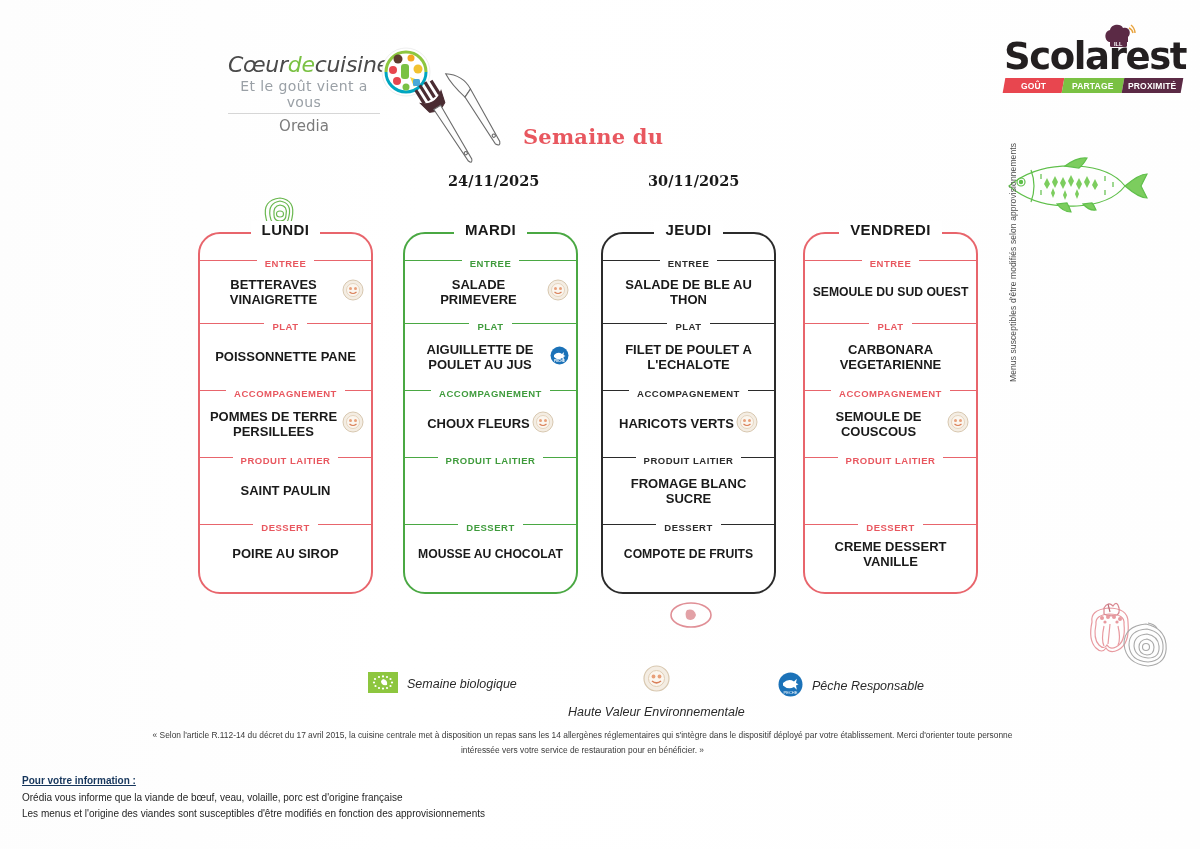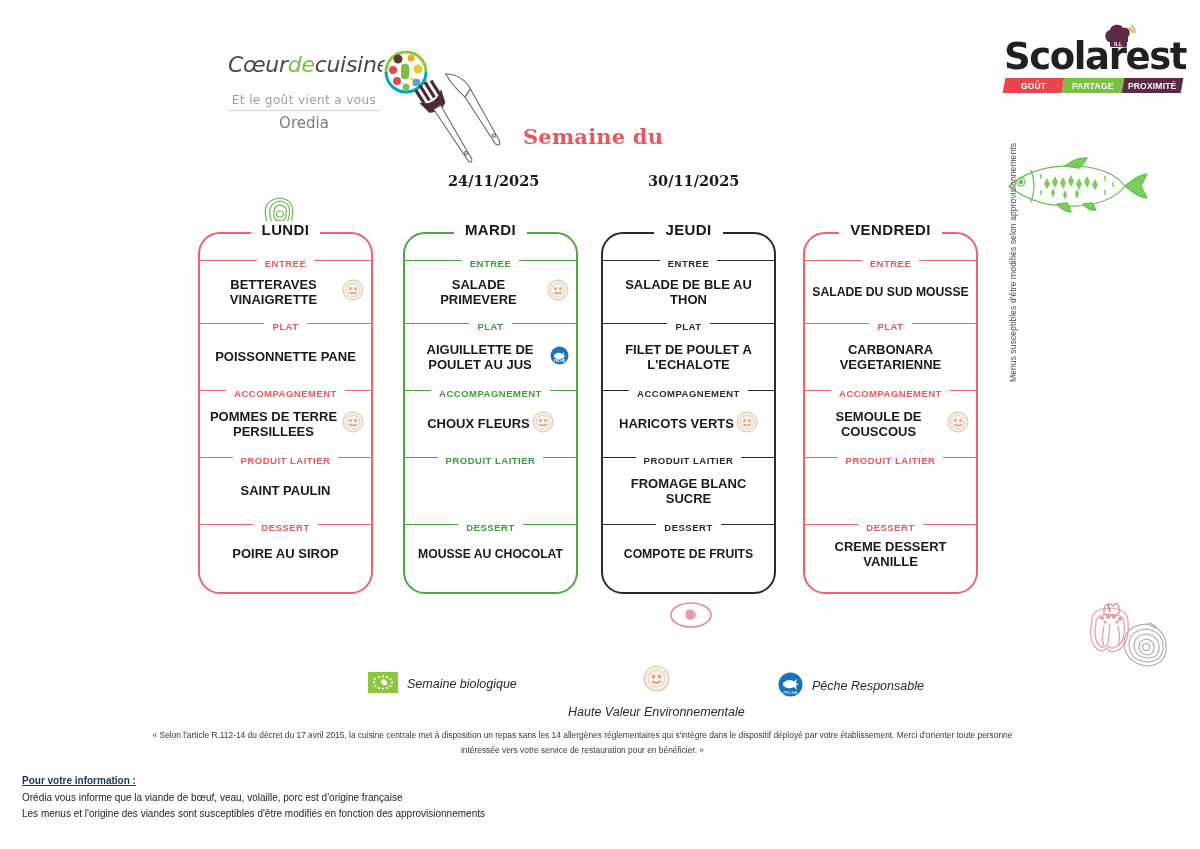--- a/index.html
+++ b/index.html
@@ -28,22 +28,22 @@
   .coeur-word {
     font-family: "DejaVu Sans", sans-serif;
     font-size: 22px; font-style: italic; letter-spacing: -0.3px;
     white-space: nowrap;
   }
   .coeur-word .c1 { color: #4a4a4a; }
   .coeur-word .c2 { color: #7ac143; }
   .coeur-word .c3 { color: #4a4a4a; }
   .coeur-tag {
     font-family: "DejaVu Sans", sans-serif;
-    font-size: 12px; color: #9aa0a6; letter-spacing: 0.4px;
-    text-align: center; width: 152px; margin-top: 16px;
+    font-size: 14px; color: #9aa0a6; letter-spacing: 0.4px;
+    text-align: center; width: 152px; margin-top: 1px;
   }
   .coeur-rule { width: 152px; height: 1px; background: #d6d6d6; margin-top: 3px; }
   .coeur-oredia {
     font-family: "DejaVu Sans", sans-serif;
     font-size: 15px; color: #7b7b7b; text-align: center; width: 152px; margin-top: 3px;
   }
   .coeur-ball { position: absolute; left: 152px; top: -6px; }
 
   .scolarest {
     position: absolute; right: 18px; top: 38px; width: 178px;
@@ -464,21 +464,21 @@
     <div class="sect-body small" style="height:58px">
         <span class="dish-txt">COMPOTE DE FRUITS</span>
       </div>
   </div>
 
   <div class="day day-4">
     <div class="day-title"><span>VENDREDI</span></div>
     <div class="sect" style="height:26px"></div>
     <div class="sect-head"><span>ENTREE</span></div>
     <div class="sect-body small" style="height:62px">
-        <span class="dish-txt">SALADE DU SUD MOUSSE</span>
+        <span class="dish-txt">SEMOULE DU SUD OUEST</span>
       </div>
     <div class="sect-head"><span>PLAT</span></div>
     <div class="sect-body" style="height:66px">
         <span class="dish-txt">CARBONARA VEGETARIENNE</span>
       </div>
     <div class="sect-head"><span>ACCOMPAGNEMENT</span></div>
     <div class="sect-body" style="height:66px">
       <span class="dish-txt">SEMOULE DE COUSCOUS</span>
       <span class="badge">
         <svg width="22" height="22" viewBox="0 0 22 22">

